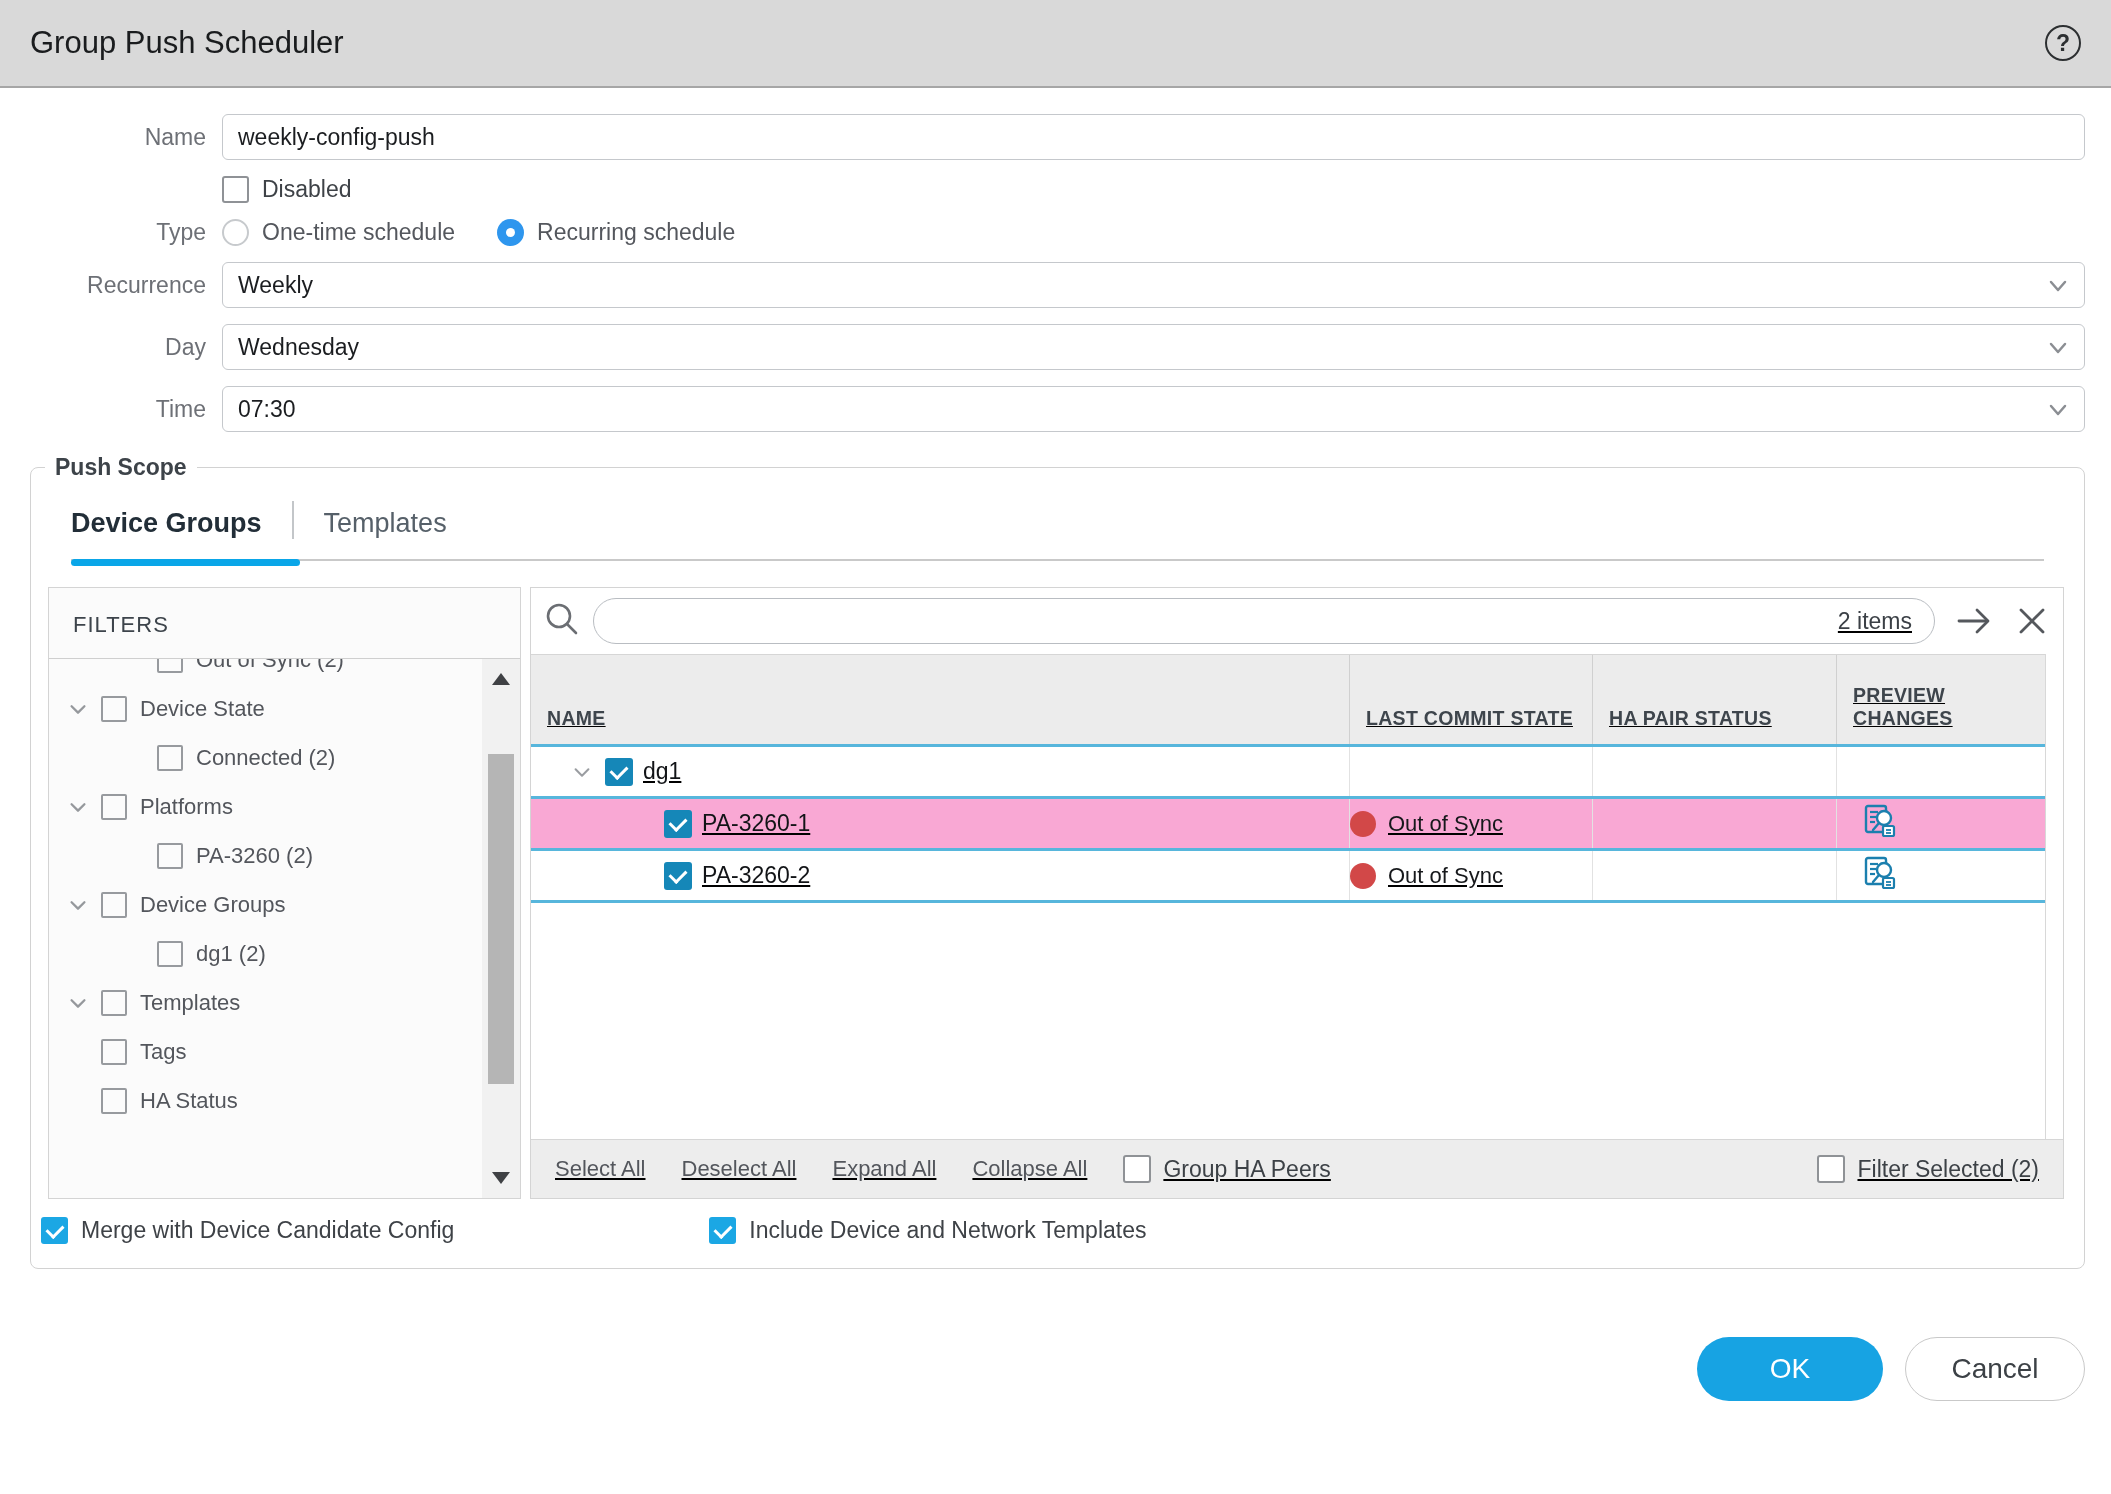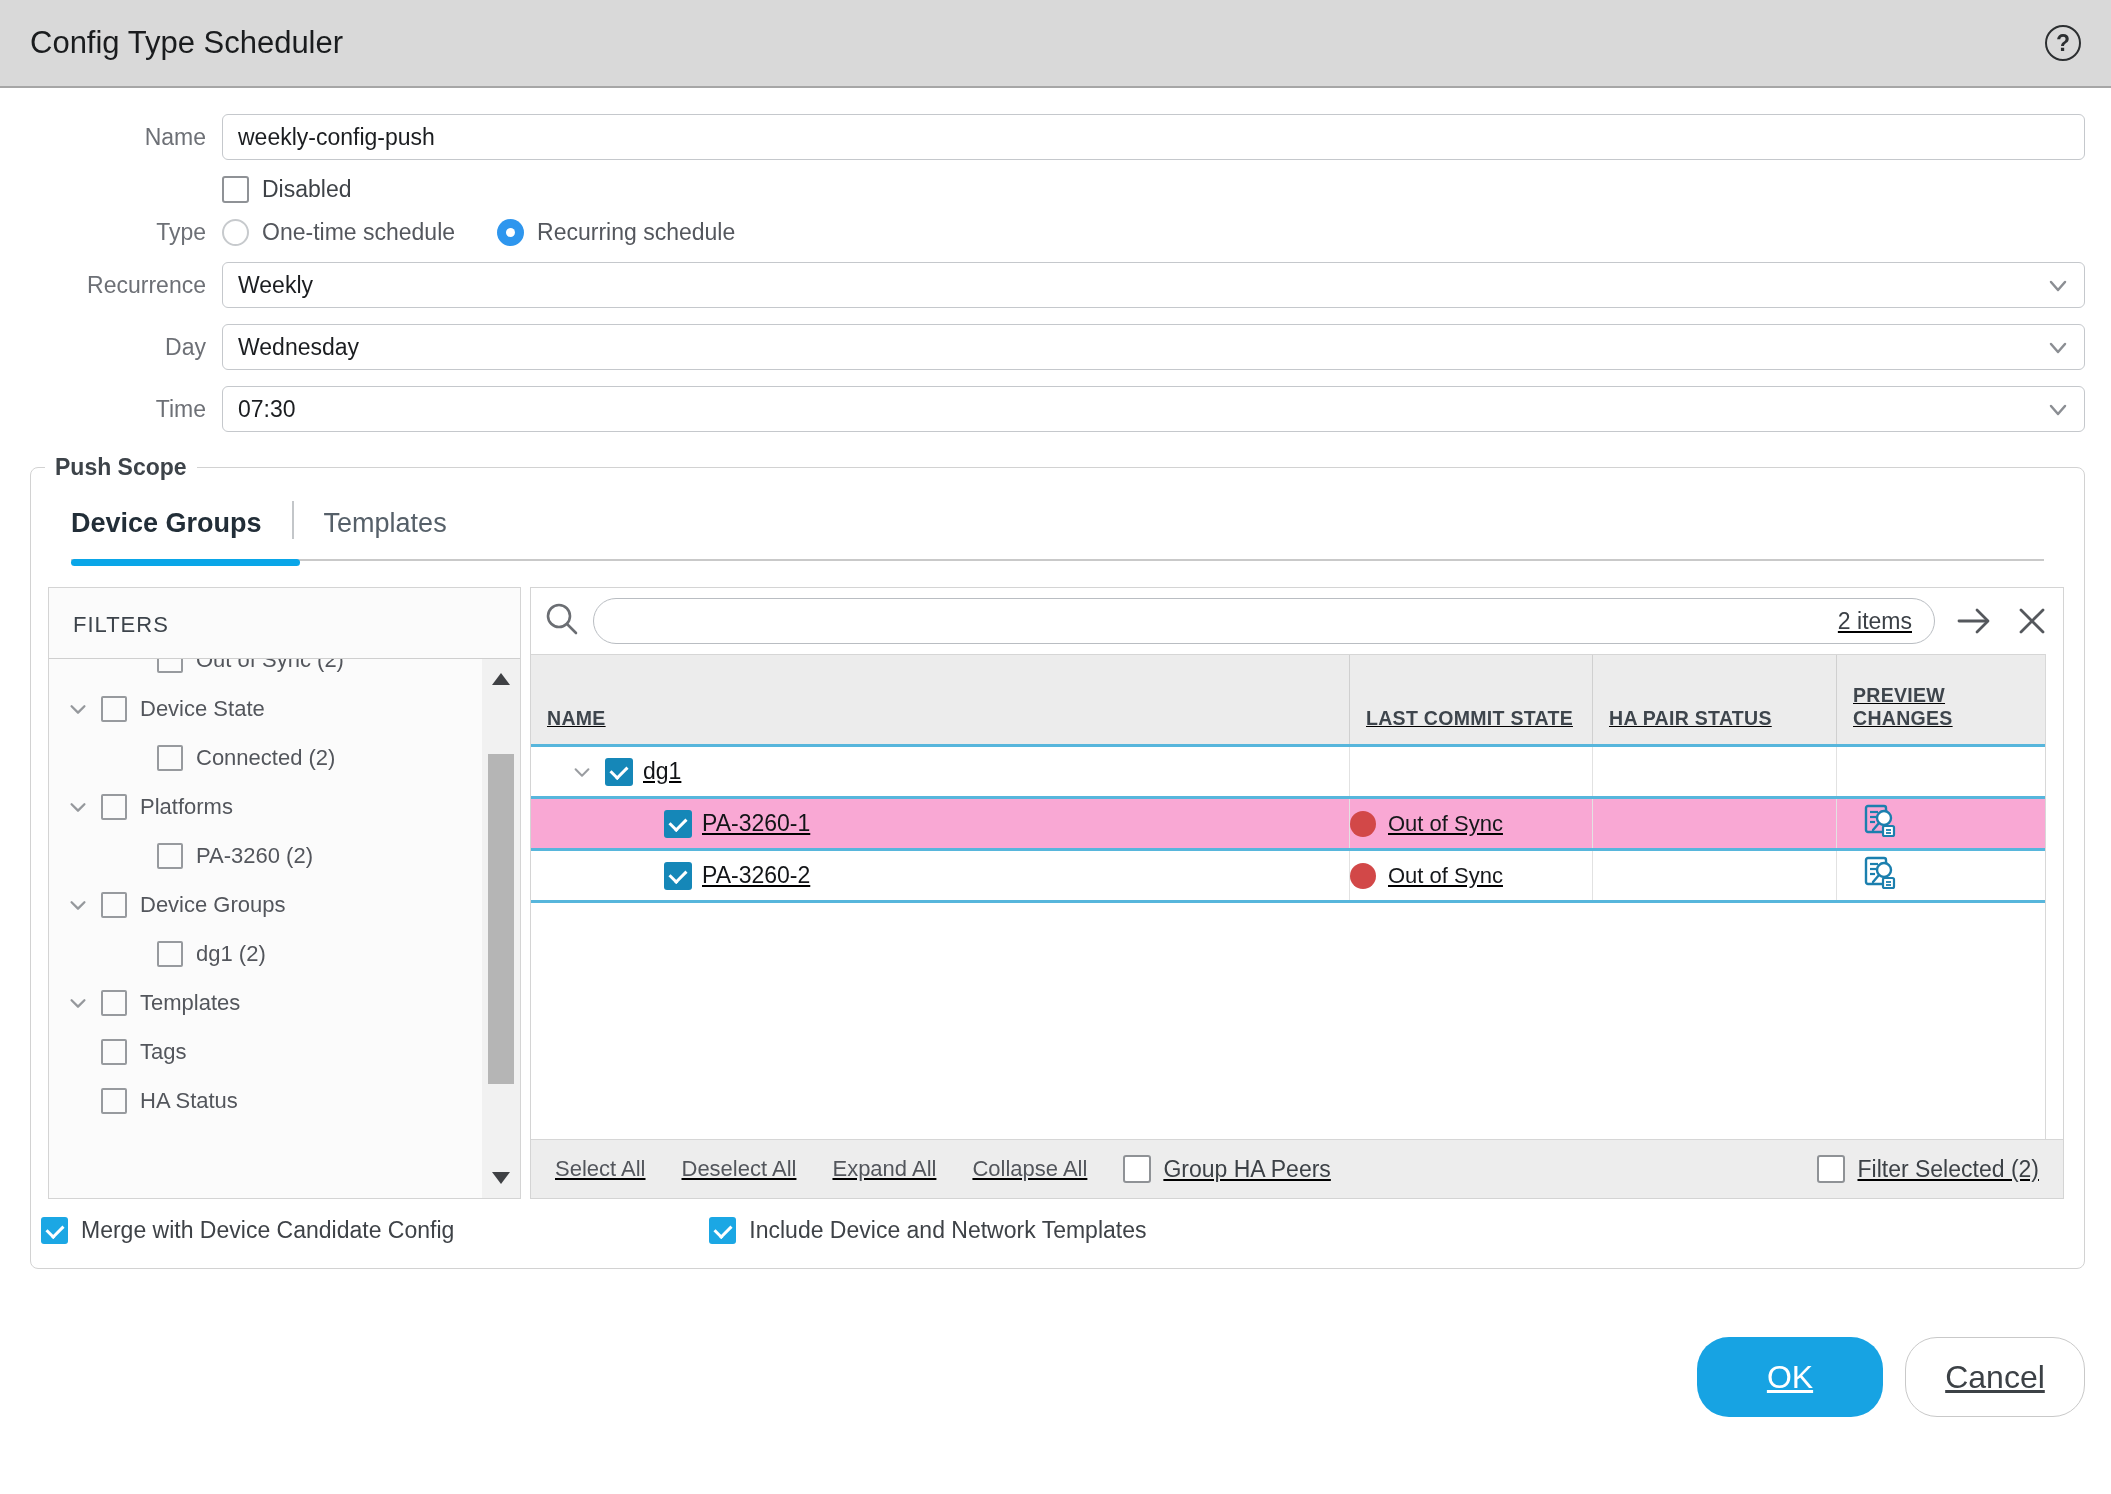--- a/index.html
+++ b/index.html
@@ -132,30 +132,30 @@
   .tf-check span { font-size:23px; color:#3c4146; margin-left:12px; white-space:nowrap; }
   .tf-right { margin-left:auto; }
 
   .options-row { display:flex; align-items:center; padding:18px 0 24px 10px; }
   .opt { display:flex; align-items:center; }
   .opt2 { margin-left:255px; }
 
   
   .dialog-footer { display:flex; justify-content:flex-end; align-items:center; gap:22px;
                    padding-right:26px; margin-top:68px; }
-  .btn { height:80px; border-radius:32px; display:flex; align-items:center; justify-content:center;
-         font-size:32px; cursor:pointer;text-decoration:underline; }
+  .btn { height:64px; border-radius:32px; display:flex; align-items:center; justify-content:center;
+         font-size:28px; cursor:pointer; }
   .btn-ok { width:186px; background:#17a3e3; color:#ffffff; }
   .btn-cancel { width:180px; background:#ffffff; border:1.5px solid #c9c9c9; color:#3c4146; }
 </style>
 </head>
 <body>
 
 <div class="titlebar">
-  <div class="title">Config Type Scheduler</div>
+  <div class="title">Group Push Scheduler</div>
   <div class="help-circle">?</div>
 </div>
 
 <div class="form-area">
 
   <div class="frow">
     <div class="flabel">Name</div>
     <div class="fctrl">
       <input class="text-input" type="text" value="weekly-config-push" style="">
     </div>

